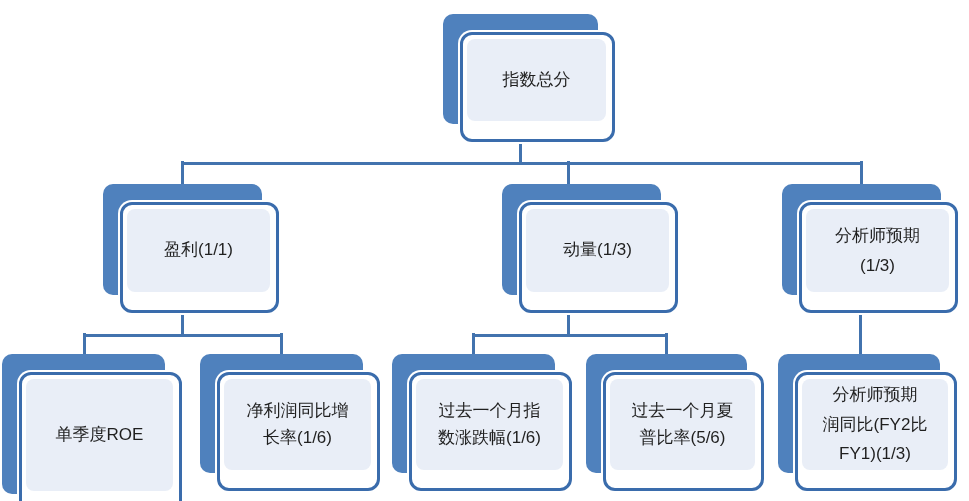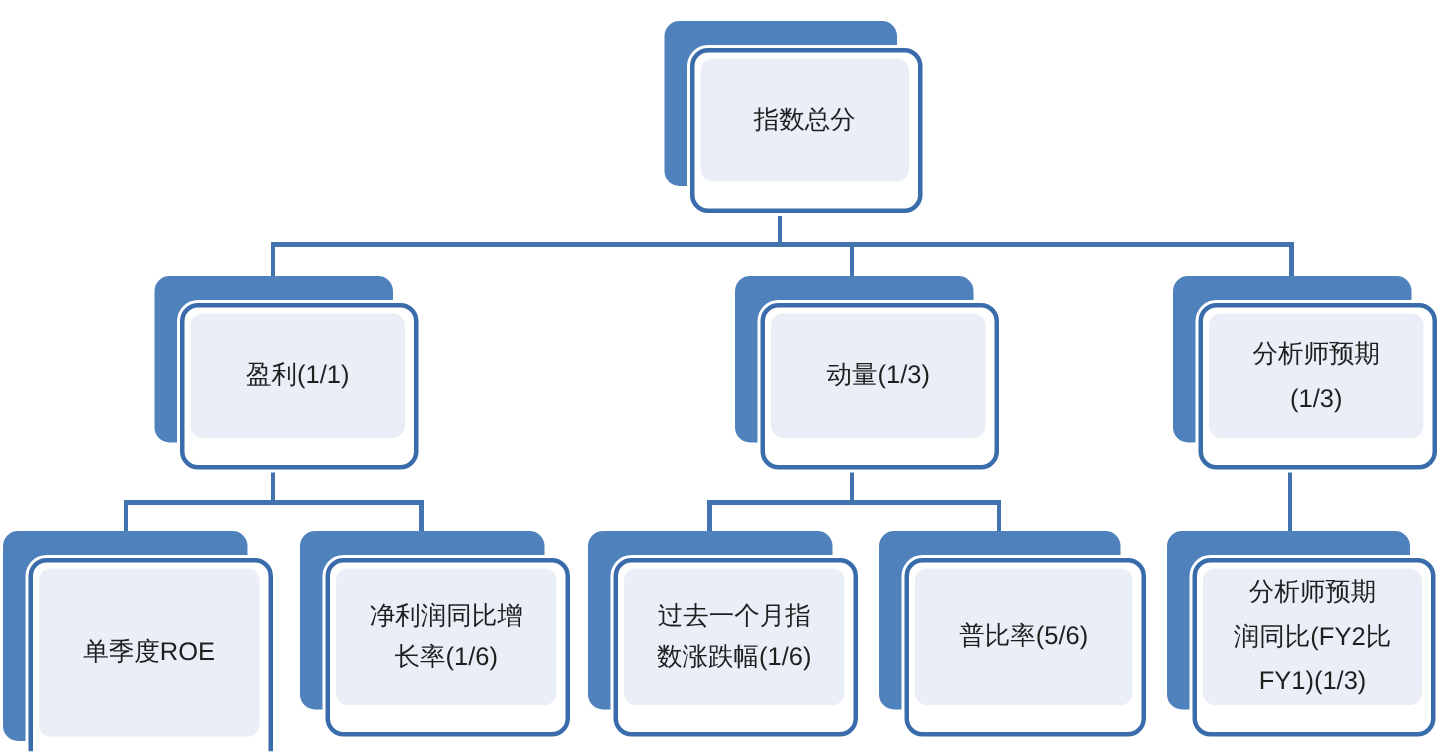--- a/index.html
+++ b/index.html
@@ -80,21 +80,21 @@
     <div class="back"></div>
     <div class="front">
       <div class="panel">
         <div class="label">
           <span>盈利(1/1)</span>
         </div>
       </div>
     </div>
   </div>
 
-  <div class="node" style="left:507px;top:202px;width:159px;height:111px">
+  <div class="node" style="left:519px;top:202px;width:159px;height:111px">
     <div class="back"></div>
     <div class="front">
       <div class="panel">
         <div class="label">
           <span>动量(1/3)</span>
         </div>
       </div>
     </div>
   </div>
 
@@ -143,20 +143,21 @@
         </div>
       </div>
     </div>
   </div>
 
   <div class="node" style="left:603px;top:372px;width:161px;height:119px">
     <div class="back"></div>
     <div class="front">
       <div class="panel">
         <div class="label">
+          <span>过去一个月夏</span>
           <span>普比率(5/6)</span>
         </div>
       </div>
     </div>
   </div>
 
   <div class="node lh-lg" style="left:795px;top:372px;width:162px;height:119px">
     <div class="back"></div>
     <div class="front">
       <div class="panel">

